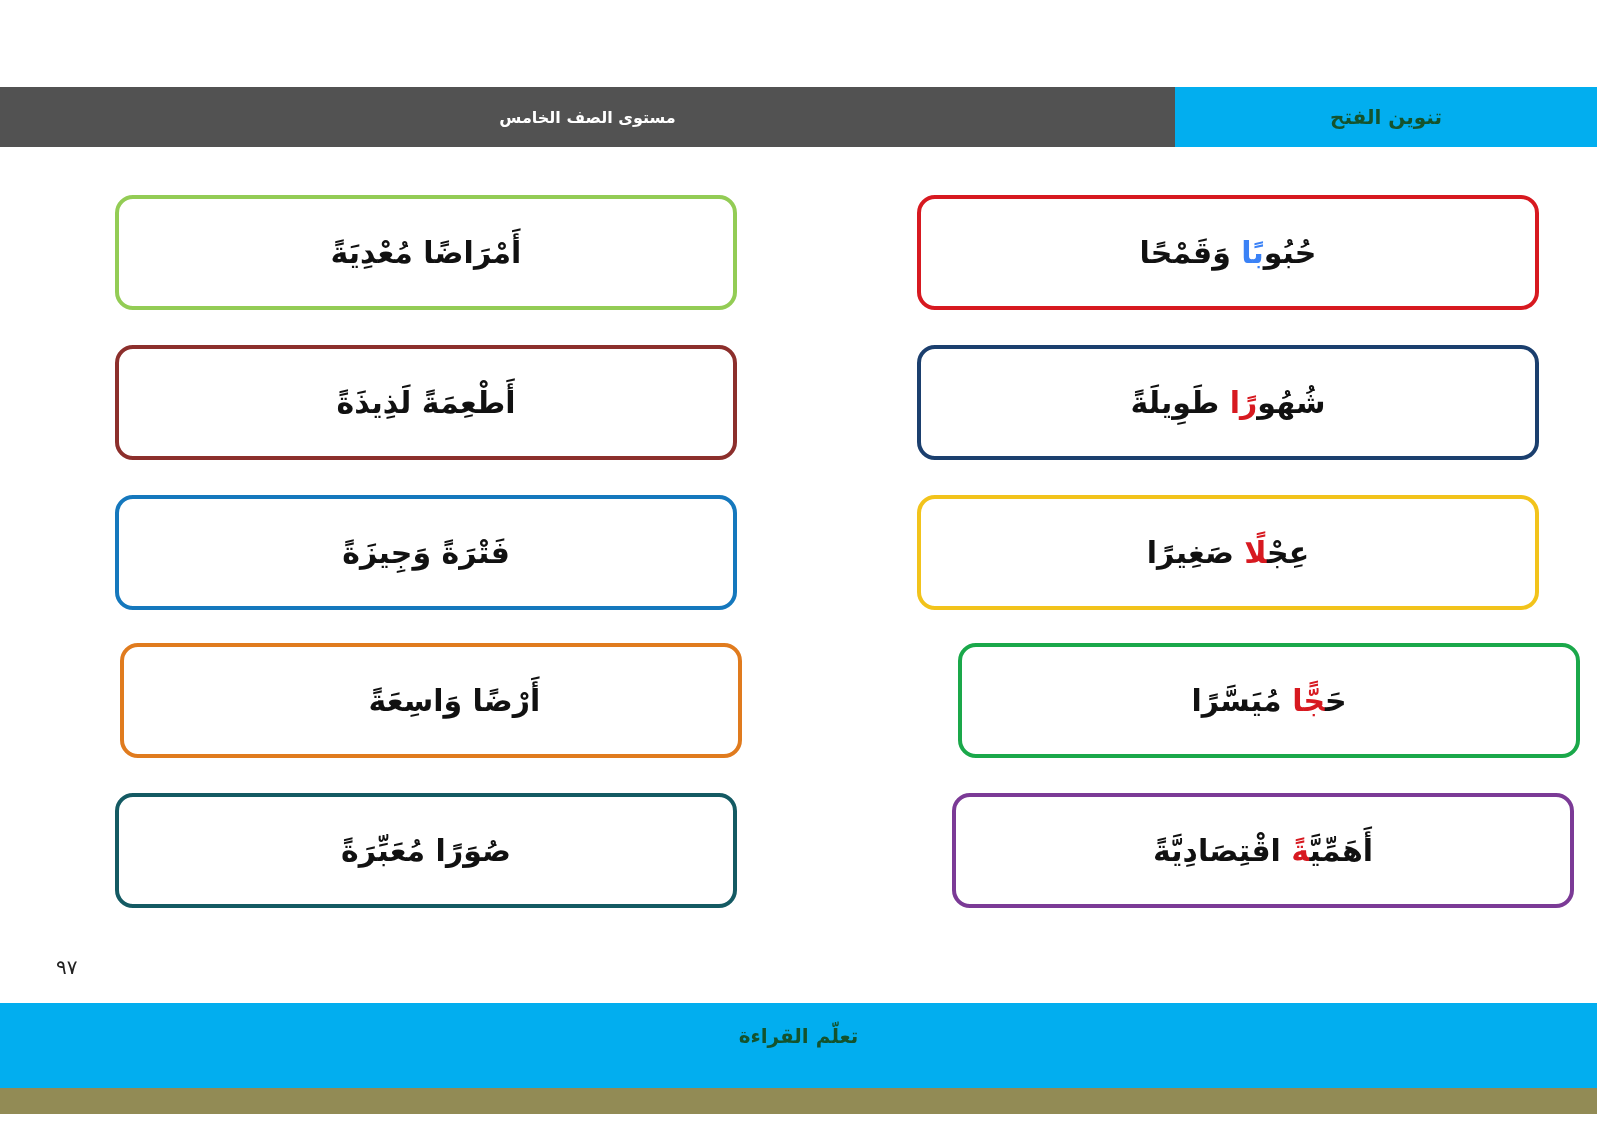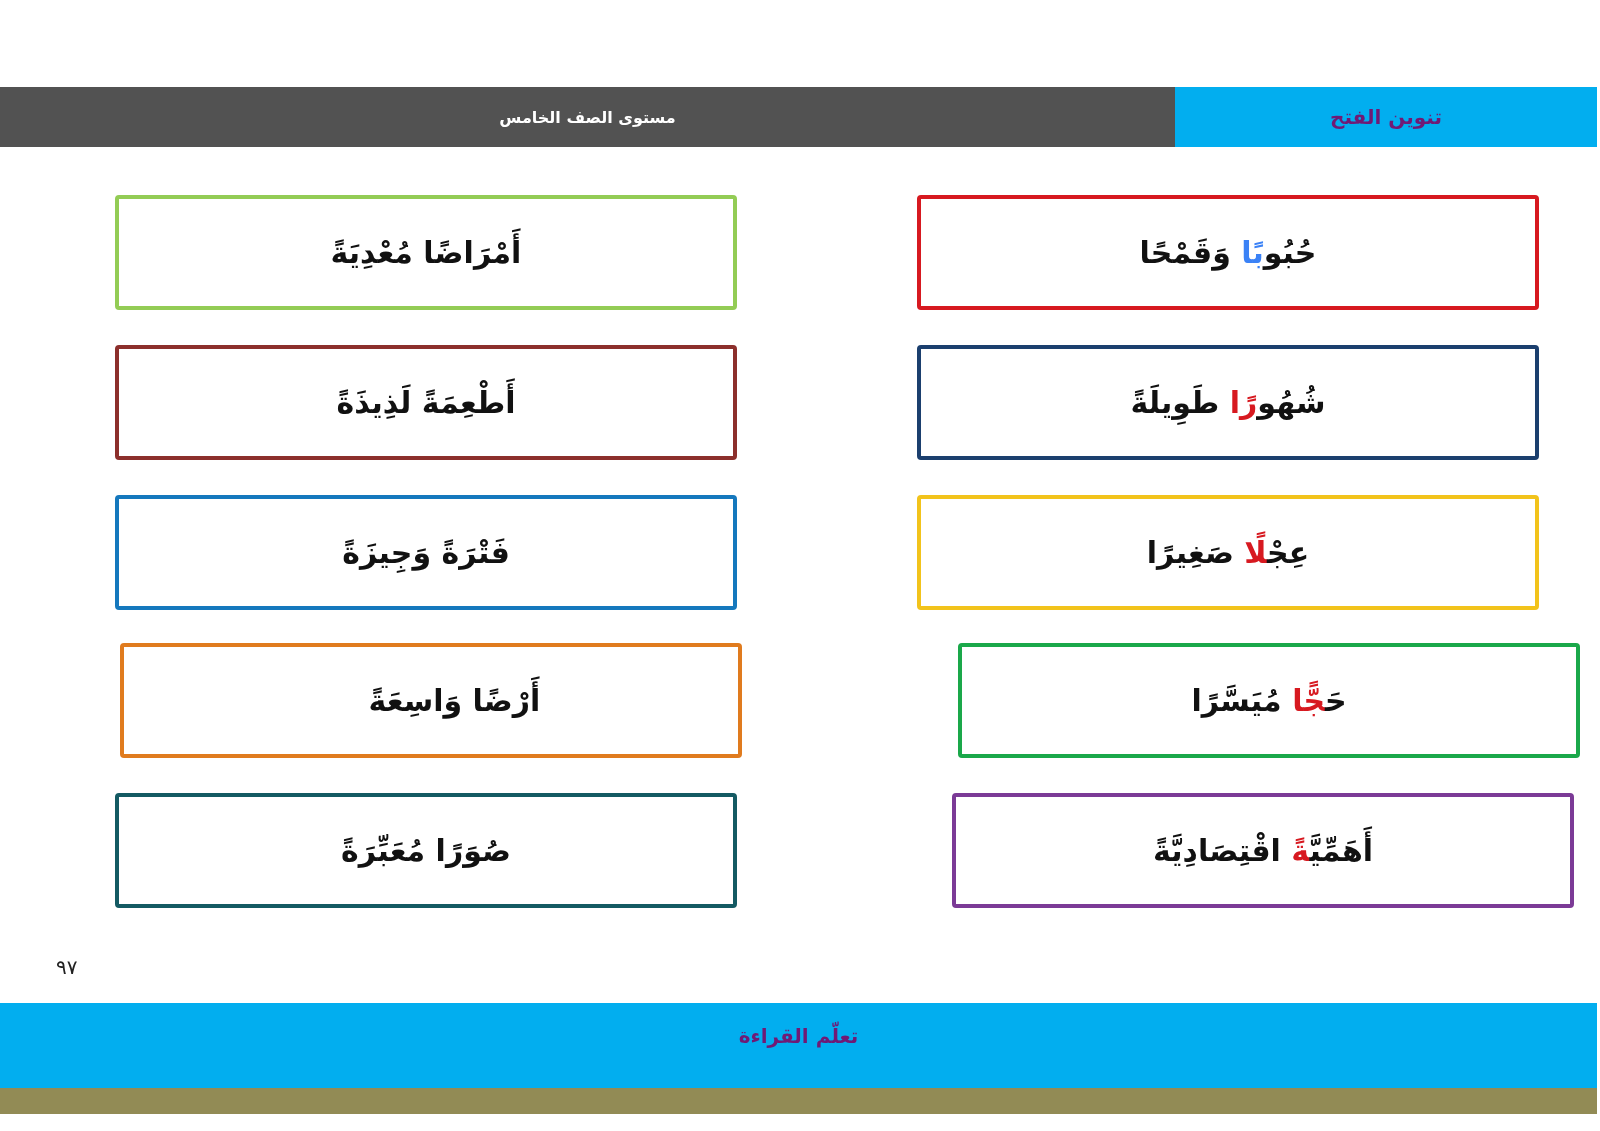--- a/index.html
+++ b/index.html
@@ -2,26 +2,26 @@
 <html><head>
 <meta charset="utf-8">
 <style>
   html, body { margin:0; padding:0; }
   body { width:1600px; height:1131px; background:#ffffff; position:relative; overflow:hidden;
          font-family:"DejaVu Sans", sans-serif; }
   .bar { position:absolute; left:0; width:1597px; display:flex; }
   .bar .gray { background:#525252; flex:0 0 1175px; display:flex; align-items:center; justify-content:center;
                color:#ffffff; font-weight:bold; font-size:16px; }
   .bar .blue { background:#02aeef; flex:1; display:flex; align-items:center; justify-content:center;
-               color:#701a75; font-weight:bold; font-size:20px; }
+               color:#14532d; font-weight:bold; font-size:20px; }
   #top-bar { top:87px; height:60px; }
   #bottom-bar { top:1003px; height:85px; }
   #bottom-bar .gray span, #bottom-bar .blue span { position:relative; top:-10px; }
   #olive-strip { position:absolute; left:0; top:1088px; width:1597px; height:26px; background:#928b55; }
-  .card { position:absolute; width:622px; height:115px; border:4px solid; border-radius:4px; box-sizing:border-box;
+  .card { position:absolute; width:622px; height:115px; border:4px solid; border-radius:18px; box-sizing:border-box;
           background:#ffffff; display:flex; align-items:center; justify-content:center;
           font-size:30px; font-weight:bold; color:#111111; direction:rtl; }
   .card .hl { color:#d71920; }
   .page-num { position:absolute; left:56px; top:955px; font-size:20px; color:#222; }
 </style>
 </head>
 <body>
 
 <div id="top-bar" class="bar">
   <div class="gray">

